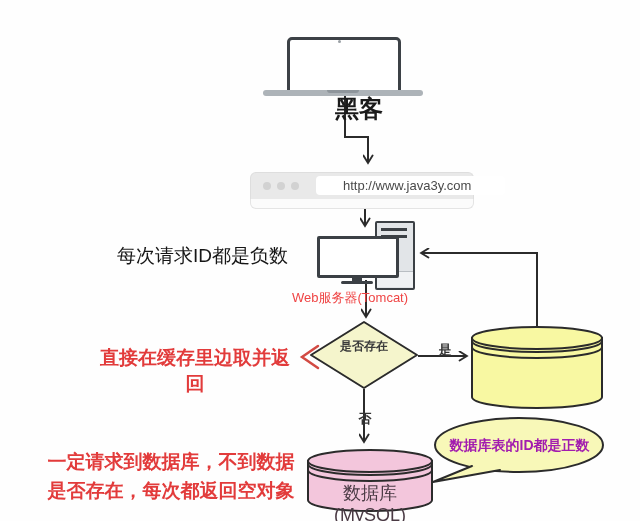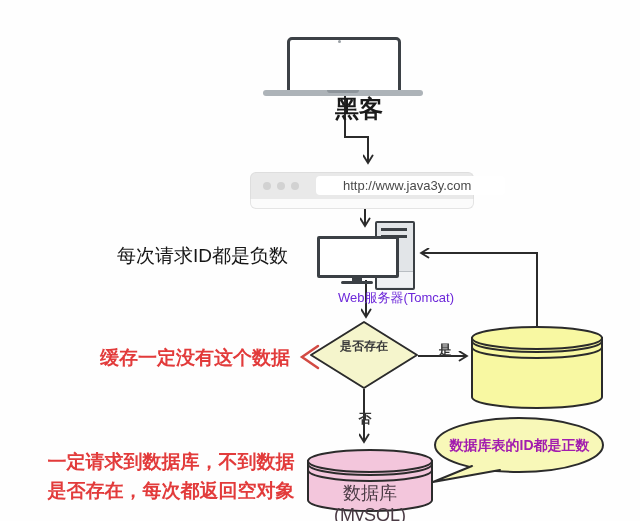--- a/index.html
+++ b/index.html
@@ -30,21 +30,21 @@
   
   .tower{left:375px;top:221px;width:36px;height:65px;background:#e2e5e8;
     border:2px solid #3b4045;border-radius:2px;z-index:2;}
   .tower-bar{position:absolute;left:4px;width:26px;height:3px;background:#3b4045;}
   .tower-dot{position:absolute;left:18px;top:31px;width:4px;height:4px;border-radius:50%;background:#3b4045;}
   .tower-low{position:absolute;left:0;top:48px;width:36px;height:15px;background:#f0f2f4;border-top:1px solid #b9bec3;}
   .monitor{left:317px;top:236px;width:76px;height:36px;background:#fff;
     border:3px solid #3b4045;border-radius:2px;z-index:3;}
   .stand{left:352px;top:275px;width:10px;height:6px;background:#3b4045;z-index:3;}
   .stand-base{left:341px;top:281px;width:32px;height:3px;background:#3b4045;border-radius:2px;z-index:3;}
-  .server-label{left:292px;top:289px;width:162px;text-align:right;font-size:13px;color:#6d28d9;}
+  .server-label{left:292px;top:289px;width:162px;text-align:left;font-size:13px;color:#ef4444;}
 
   
   .note-black{left:100px;top:243px;width:205px;text-align:center;font-size:19px;font-weight:normal;color:#161616;}
   .note-red-cache{left:95px;top:345px;width:200px;text-align:center;font-size:19px;font-weight:bold;color:#e23b3b;}
   .note-red-db{left:30px;top:447px;width:282px;text-align:center;font-size:19px;font-weight:bold;
     color:#e23b3b;line-height:29px;}
 
   
   .decision-label{left:313px;top:339px;width:102px;text-align:center;font-size:12px;font-weight:bold;
     color:#3a3a3a;line-height:15px;}
@@ -118,21 +118,21 @@
     <span class="tower-bar" style="top:12px"></span>
     <span class="tower-dot"></span>
     <span class="tower-low"></span>
   </div>
   <div class="abs monitor"></div>
   <div class="abs stand"></div>
   <div class="abs stand-base"></div>
   <div class="txt server-label">Web服务器(Tomcat)</div>
 
   <div class="txt note-black">每次请求ID都是负数</div>
-  <div class="txt note-red-cache">缓存一定没有这个数据</div>
+  <div class="txt note-red-cache">直接在缓存里边取并返回</div>
   <div class="txt note-red-db">
     <div>一定请求到数据库，不到数据</div>
     <div>是否存在，每次都返回空对象</div>
   </div>
 
   <div class="txt decision-label">
     <div>是否存在</div>
   </div>
   <div class="txt mysql-label">数据库(MySQL)</div>
   <div class="txt bubble-label">数据库表的ID都是正数</div>

